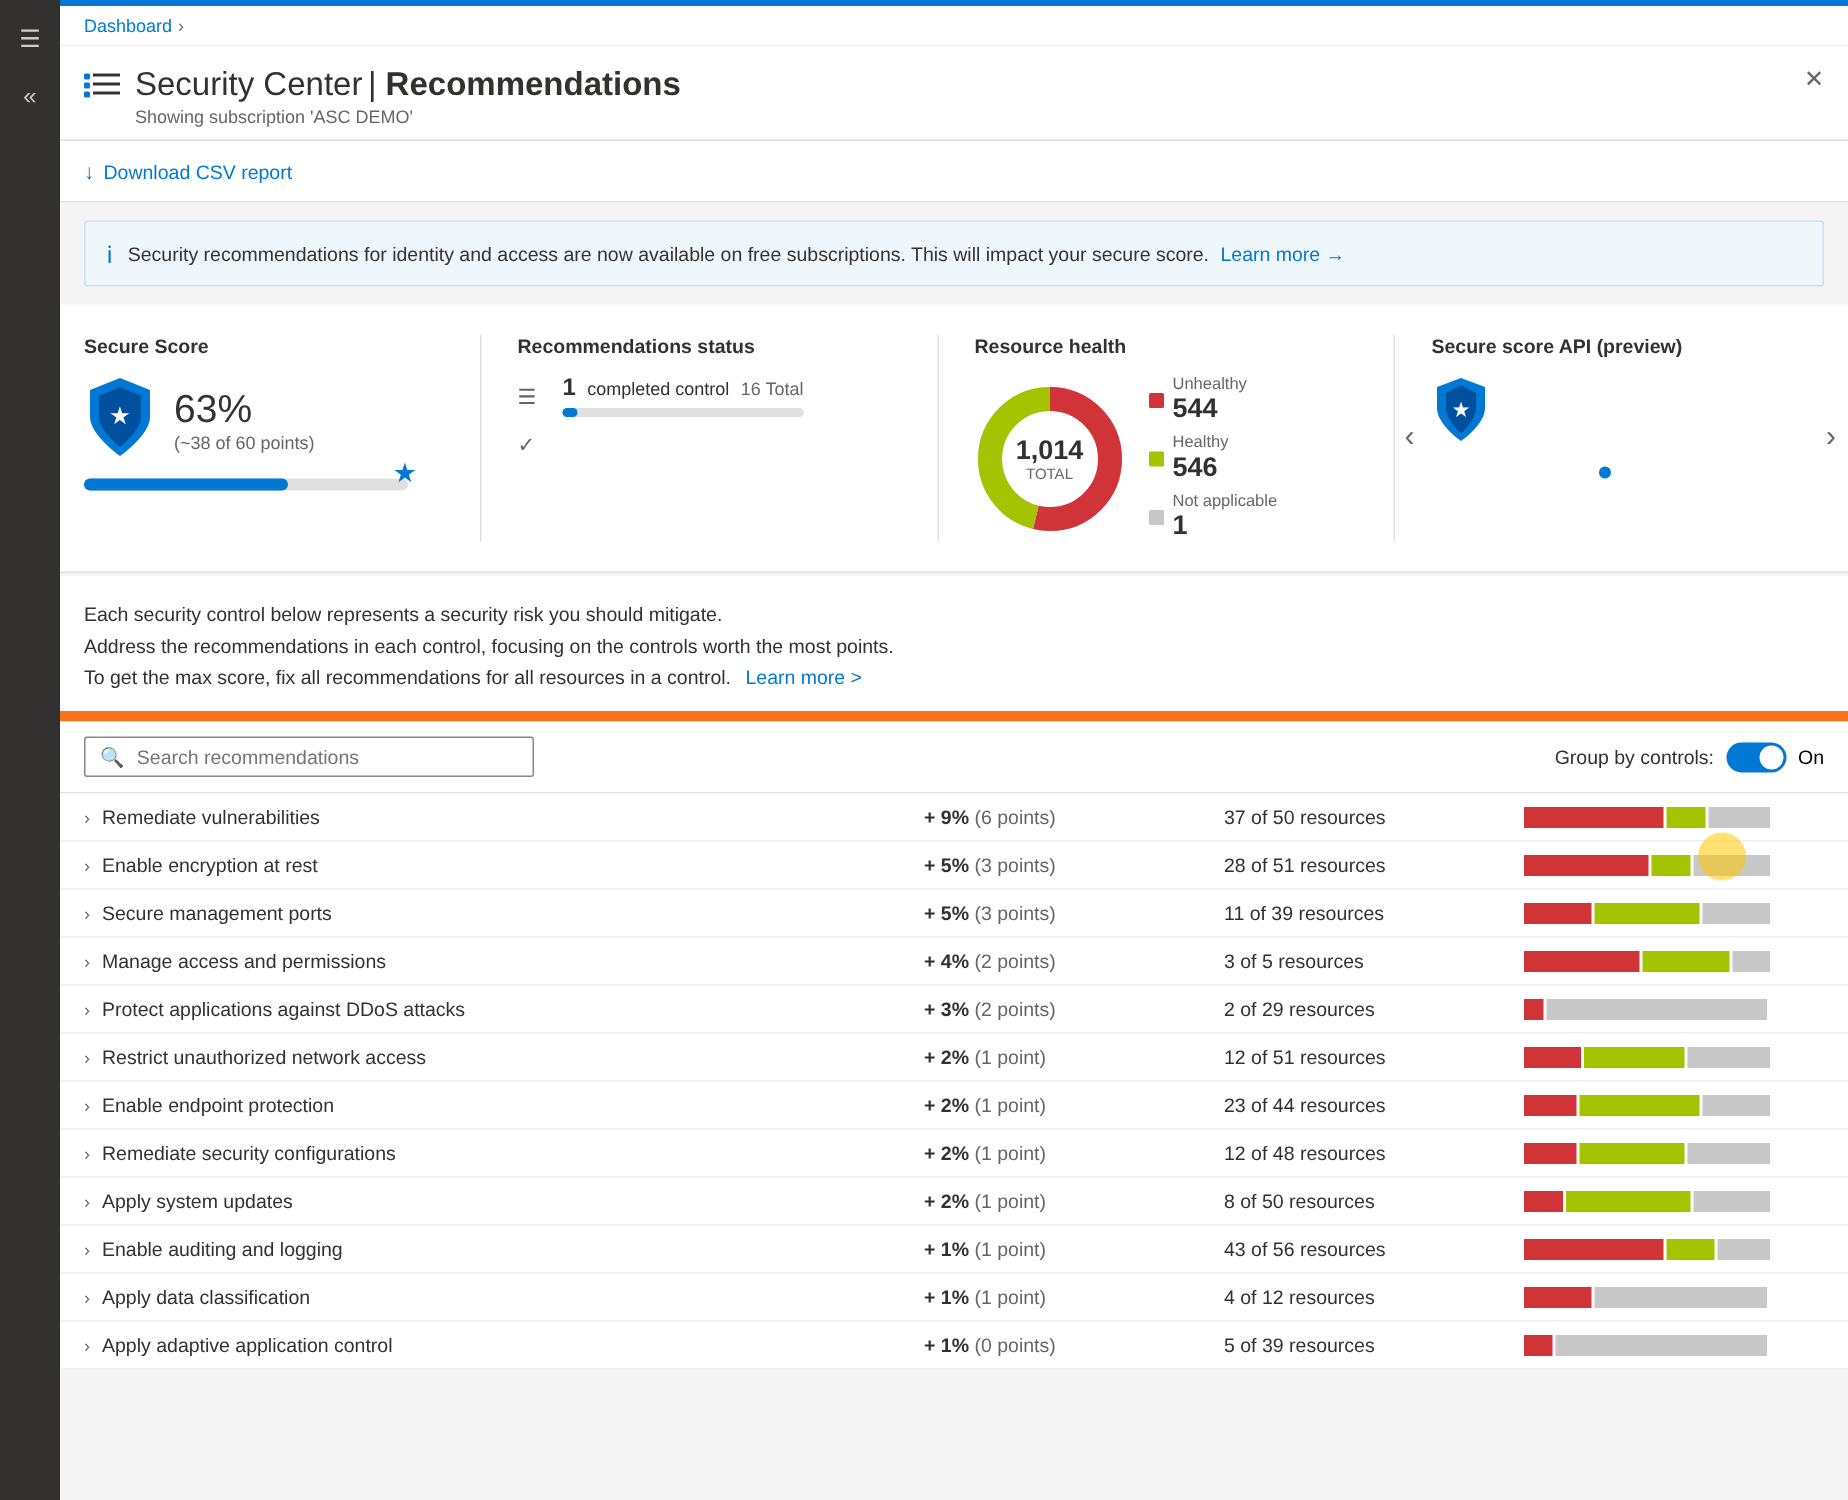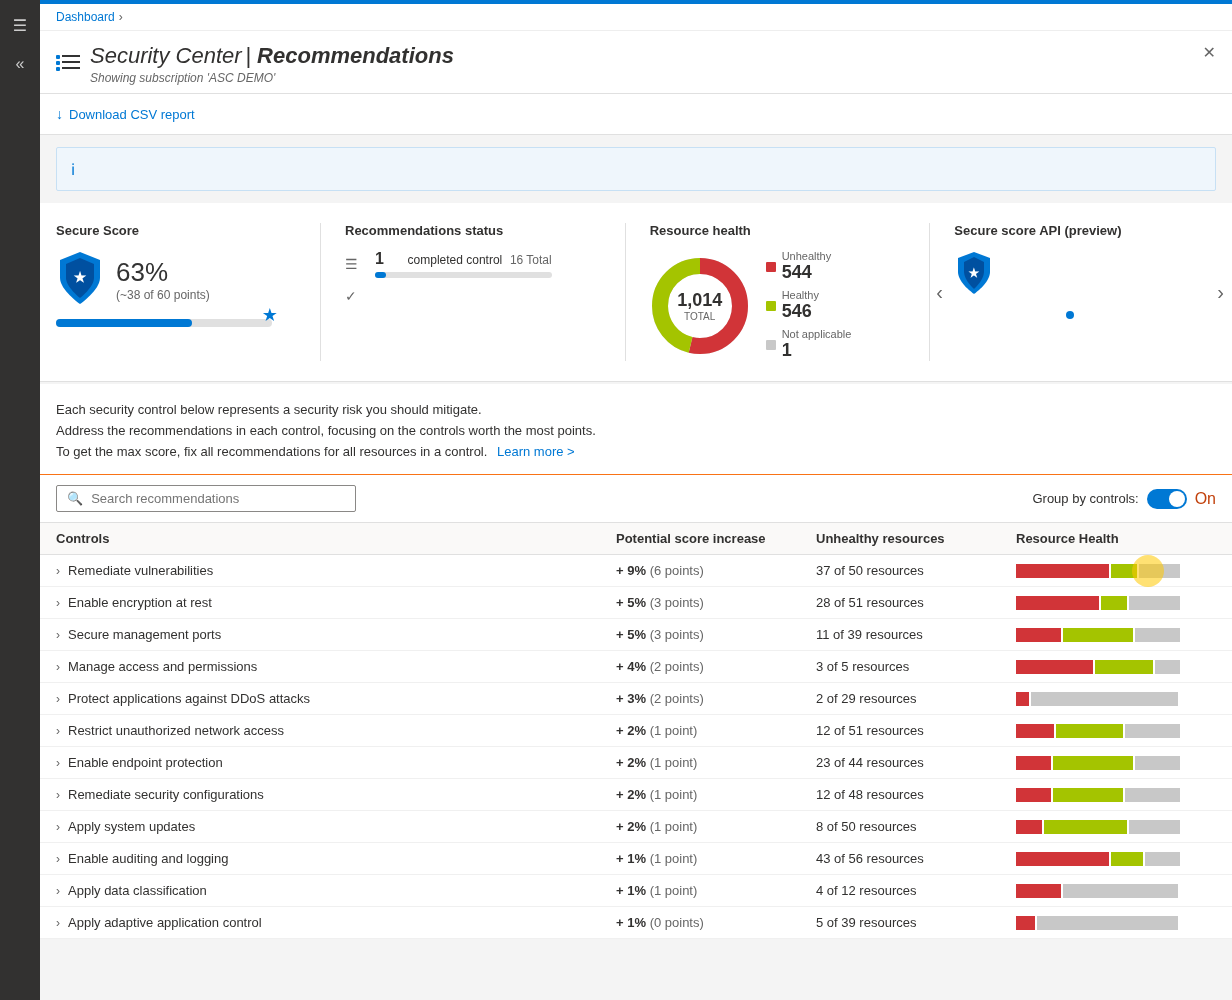--- a/index.html
+++ b/index.html
@@ -4,21 +4,21 @@
   <style>
     * { box-sizing: border-box; margin: 0; padding: 0; }
     body { font-family: 'Segoe UI', Arial, sans-serif; font-size: 13px; color: #333; background: #f4f4f4; }
 
     .top-bar { height: 4px; background: #0078d4; }
     .breadcrumb { padding: 6px 16px; font-size: 12px; color: #0078d4; cursor: pointer; display: flex; align-items: center; gap: 4px; background: #fff; border-bottom: 1px solid #eee; }
     .breadcrumb span { color: #0078d4; }
     .breadcrumb .sep { color: #666; }
 
     .header { background: #fff; padding: 12px 16px 8px 16px; display: flex; align-items: flex-start; justify-content: space-between; border-bottom: 1px solid #e0e0e0; }
-    .header-left { display: flex; align-items: center; gap: 10px; font-style: italic; }
+    .header-left { display: flex; align-items: flex-start; gap: 10px; }
     .header-icon { color: #0078d4; font-size: 18px; margin-top: 2px; }
     .header-subtitle { font-size: 12px; color: #666; margin-top: 2px; }
     .close-btn { font-size: 16px; color: #666; cursor: pointer; border: none; background: none; }
 
     .toolbar { background: #fff; padding: 8px 16px; border-bottom: 1px solid #e0e0e0; display: flex; align-items: center; gap: 8px; }
     .toolbar-btn { display: flex; align-items: center; gap: 6px; color: #0078d4; cursor: pointer; font-size: 13px; border: none; background: none; padding: 4px 0; }
     .download-icon { color: #0078d4; font-size: 14px; }
 
     .info-banner { background: #eff6fc; border: 1px solid #c7e0f4; margin: 12px 16px; padding: 10px 14px; display: flex; align-items: center; gap: 10px; border-radius: 2px; font-size: 13px; }
     .info-icon { color: #0078d4; font-size: 16px; flex-shrink: 0; }
@@ -34,46 +34,46 @@
     .secure-score-content { display: flex; align-items: center; gap: 12px; }
     .score-bar-container { margin-top: 10px; }
     .score-bar-track { height: 8px; background: #e0e0e0; border-radius: 4px; position: relative; margin-top: 4px; }
     .score-bar-fill { height: 8px; background: #0078d4; border-radius: 4px; }
     .score-star { position: absolute; right: -4px; top: 50%; transform: translateY(-50%); color: #0078d4; font-size: 16px; }
 
     
     .rec-row { display: flex; align-items: center; gap: 10px; margin-bottom: 10px; }
     .rec-icon { color: #666; font-size: 14px; width: 20px; }
     .rec-count { font-size: 16px; font-weight: 600; color: #323130; }
-    .rec-label { font-size: 12px; color: #323130; display: inline; margin-left: 20px; }
+    .rec-label { font-size: 12px; color: #323130; display: inline; margin-left: 4px; }
     .rec-total { font-size: 12px; color: #666; margin-left: 4px; }
     .rec-bar-track { height: 6px; background: #e0e0e0; border-radius: 3px; margin-top: 4px; }
     .rec-bar-fill { height: 6px; background: #0078d4; border-radius: 3px; }
 
     
     .resource-health-content { display: flex; align-items: center; gap: 16px; }
     .donut-container { position: relative; width: 100px; height: 100px; }
     .donut-center { position: absolute; top: 50%; left: 50%; transform: translate(-50%, -50%); text-align: center; }
     .donut-number { font-size: 18px; font-weight: 600; color: #323130; }
     .donut-label { font-size: 10px; color: #666; }
     .health-legend { display: flex; flex-direction: column; gap: 6px; }
     .legend-row { display: flex; align-items: center; gap: 6px; }
     .legend-dot { width: 10px; height: 10px; border-radius: 1px; }
 
-    .section-intro { background: #fff; padding: 16px 16px 12px 16px; border-bottom: 1px solid #f97316; }
+    .section-intro { background: #fff; padding: 16px 16px 12px 16px; border-bottom: 7px solid #f97316; }
     .intro-text { font-size: 13px; color: #323130; line-height: 1.6; }
 
     .controls-toolbar { background: #fff; padding: 10px 16px; display: flex; align-items: center; justify-content: space-between; border-bottom: 1px solid #e0e0e0; }
     .search-box { display: flex; align-items: center; gap: 8px; border: 1px solid #8a8886; padding: 5px 10px; width: 300px; border-radius: 2px; background: #fff; }
     .search-box input { border: none; outline: none; font-size: 13px; color: #323130; width: 100%; background: transparent; }
     .search-icon { color: #666; font-size: 13px; }
     .group-by { display: flex; align-items: center; gap: 8px; font-size: 13px; color: #323130; }
     .toggle { width: 40px; height: 20px; background: #0078d4; border-radius: 10px; position: relative; cursor: pointer; }
     .toggle-thumb { width: 16px; height: 16px; background: #fff; border-radius: 50%; position: absolute; right: 2px; top: 2px; }
-    .toggle-on { font-size: 16px; color: #c2410c; }
+    .toggle-on { font-size: 13px; color: #000000; }
 
     .table-header { background: #faf9f8; padding: 8px 16px; display: grid; grid-template-columns: 1fr 200px 200px 200px; border-bottom: 1px solid #e0e0e0; }
     .col-header { font-size: 13px; font-weight: 600; color: #323130; }
 
     .table-body { background: #fff; }
     .table-row { display: grid; grid-template-columns: 1fr 200px 200px 200px; padding: 8px 16px; border-bottom: 1px solid #f0f0f0; align-items: center; }
     .row-name { display: flex; align-items: center; gap: 8px; font-size: 13px; color: #323130; }
     .chevron-btn { color: #666; cursor: pointer; border: none; background: none; font-size: 12px; }
     .score-increase { font-size: 13px; color: #323130; }
     .score-bold { font-weight: 700; }
@@ -131,20 +131,24 @@
 
   <div class="toolbar">
     <button class="toolbar-btn">
       <span class="download-icon">↓</span>
       <span>Download CSV report</span>
     </button>
   </div>
 
   <div class="info-banner">
     <span class="info-icon">ℹ</span>
+    <span>
+      <span>Security recommendations for identity and access are now available on free subscriptions. This will impact your secure score.</span>
+      <a style="color:#0078d4;text-decoration:none;margin-left:4px;">Learn more →</a>
+    </span>
   </div>
 
   <div class="metrics-section">
 
     <div class="metric-block" style="min-width:200px;max-width:240px;">
       <div class="metric-title">Secure Score</div>
       <div class="secure-score-content">
         <div>
           <svg width="48" height="56" viewBox="0 0 48 56">
             <path d="M24 2 L44 10 L44 28 C44 40 24 54 24 54 C24 54 4 40 4 28 L4 10 Z" fill="#0078d4"></path>
@@ -271,26 +275,20 @@
     </div>
     <div class="group-by">
       <span>Group by controls:</span>
       <div class="toggle">
         <div class="toggle-thumb"></div>
       </div>
       <span class="toggle-on">On</span>
     </div>
   </div>
 
-  <div class="table-header">
-    <div class="col-header">Controls</div>
-    <div class="col-header">Potential score increase</div>
-    <div class="col-header">Unhealthy resources</div>
-    <div class="col-header">Resource Health</div>
-  </div>
 
   <div class="table-body" id="table-body">
   <div class="table-row">
     <div class="row-name">
       <button class="chevron-btn">›</button>
       <span>Remediate vulnerabilities</span>
     </div>
     <div class="score-increase">
       <span class="score-bold">+ 9%</span> <span style="color:#666;">(6 points)</span>
     </div>

